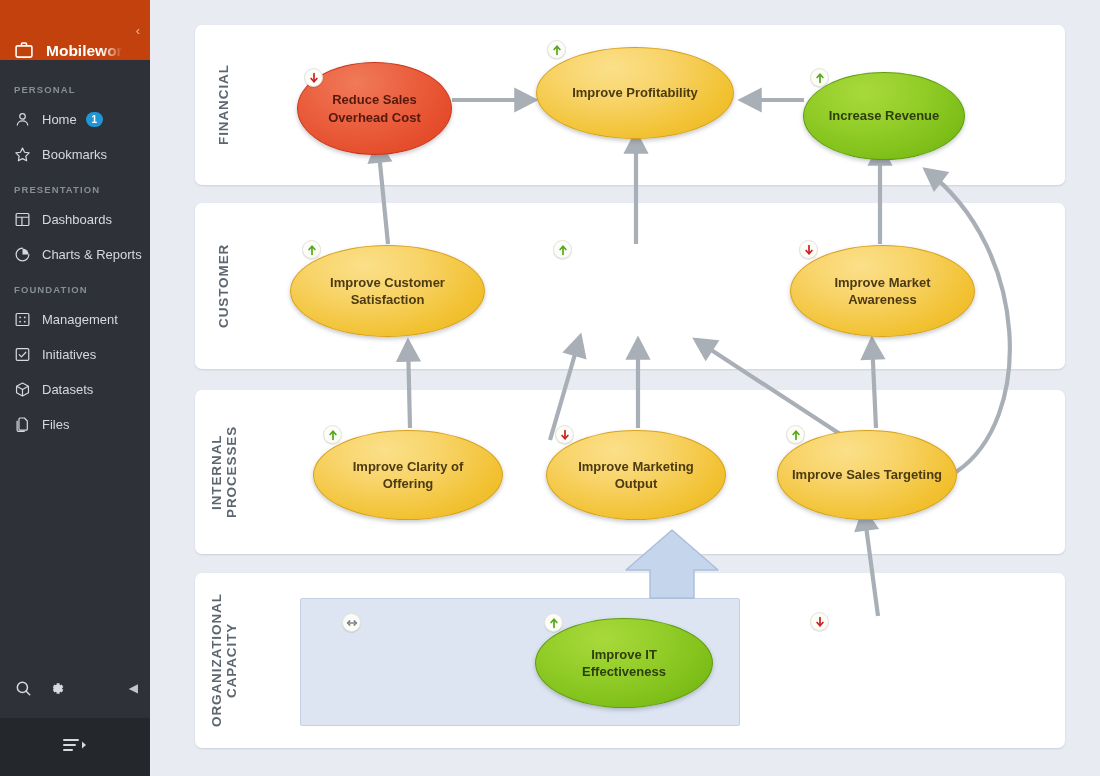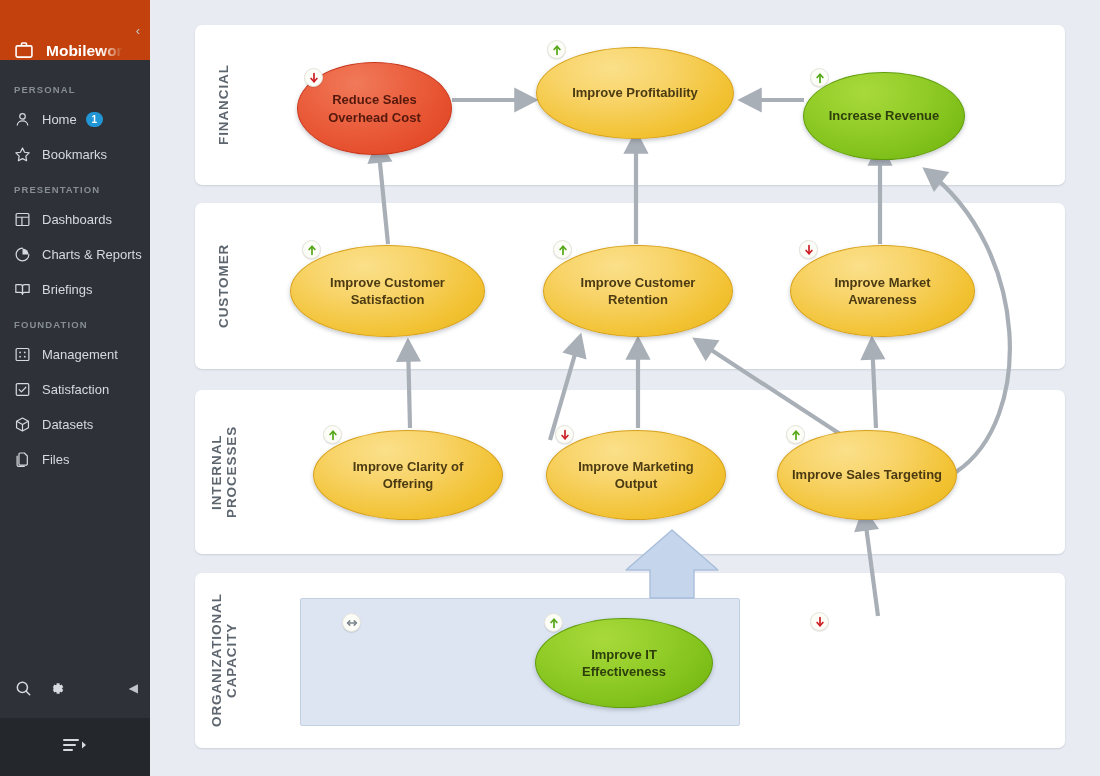--- a/index.html
+++ b/index.html
@@ -177,29 +177,20 @@
       </div>
       <div class="sb-item">
         <span class="ic">
           <svg viewBox="0 0 24 24" width="17" height="17" fill="none" stroke="#d6dadf" stroke-width="1.7">
             <path d="M21 12a9 9 0 1 1-9-9" stroke-linecap="round"></path>
             <path d="M12 3.4a8.6 8.6 0 0 1 8.6 8.6H12z" fill="#d6dadf" stroke="none"></path>
           </svg>
         </span>
         <span>Charts &amp; Reports</span>
       </div>
-      <div class="sb-item">
-        <span class="ic">
-          <svg viewBox="0 0 24 24" width="17" height="17" fill="none" stroke="#d6dadf" stroke-width="1.7" stroke-linejoin="round">
-            <path d="M2.6 5.2h6.2c1.8 0 3.2 1.2 3.2 2.6v11c0-1.4-1.4-2.6-3.2-2.6H2.6z"></path>
-            <path d="M21.4 5.2h-6.2c-1.8 0-3.2 1.2-3.2 2.6v11c0-1.4 1.4-2.6 3.2-2.6h6.2z"></path>
-          </svg>
-        </span>
-        <span>Briefings</span>
-      </div>
 
       <div class="sb-section">FOUNDATION</div>
       <div class="sb-item">
         <span class="ic">
           <svg viewBox="0 0 24 24" width="17" height="17" fill="none" stroke="#d6dadf" stroke-width="1.7">
             <rect x="3" y="3.5" width="18" height="17" rx="1.6"></rect>
             <circle cx="8.6" cy="9" r="1.25" fill="#d6dadf" stroke="none"></circle>
             <circle cx="15.2" cy="9" r="1.25" fill="#d6dadf" stroke="none"></circle>
             <circle cx="8.6" cy="15" r="1.25" fill="#d6dadf" stroke="none"></circle>
             <circle cx="15.2" cy="15" r="1.25" fill="#d6dadf" stroke="none"></circle>
@@ -207,21 +198,21 @@
         </span>
         <span>Management</span>
       </div>
       <div class="sb-item">
         <span class="ic">
           <svg viewBox="0 0 24 24" width="17" height="17" fill="none" stroke="#d6dadf" stroke-width="1.7">
             <rect x="3.2" y="3.6" width="17.6" height="16.8" rx="1.6"></rect>
             <path d="M7.4 12.2l3.1 3.2 6.2-6.6" stroke-linecap="round" stroke-linejoin="round"></path>
           </svg>
         </span>
-        <span>Satisfaction</span>
+        <span>Initiatives</span>
       </div>
       <div class="sb-item">
         <span class="ic">
           <svg viewBox="0 0 24 24" width="17" height="17" fill="none" stroke="#d6dadf" stroke-width="1.7" stroke-linejoin="round">
             <path d="M12 2.8l8.4 4.6v9.2L12 21.2 3.6 16.6V7.4z"></path>
               <path d="M3.8 7.5L12 12l8.2-4.5M12 12v9"></path>
           </svg>
         </span>
         <span>Datasets</span>
       </div>
@@ -354,23 +345,20 @@
       <div class="node amber" style="left:140px; top:245px; width:195px; height:92px;">
         <span>Improve Customer Satisfaction</span>
       </div>
       <div class="trend" style="left:152px; top:240px;">
         <svg viewBox="0 0 14 14" width="12" height="12" fill="none" stroke="#55a718" stroke-width="2" stroke-linecap="round" stroke-linejoin="round">
           <path d="M7 12 V3"></path>
             <path d="M3.6 6.4 L7 2.6 L10.4 6.4"></path>
         </svg>
       </div>
 
-      <div class="node amber" style="left:393px; top:245px; width:190px; height:92px;">
-        <span>Improve Customer Retention</span>
-      </div>
       <div class="trend" style="left:403px; top:240px;">
         <svg viewBox="0 0 14 14" width="12" height="12" fill="none" stroke="#55a718" stroke-width="2" stroke-linecap="round" stroke-linejoin="round">
           <path d="M7 12 V3"></path>
             <path d="M3.6 6.4 L7 2.6 L10.4 6.4"></path>
         </svg>
       </div>
 
       <div class="node amber" style="left:640px; top:245px; width:185px; height:92px;">
         <span>Improve Market Awareness</span>
       </div>

